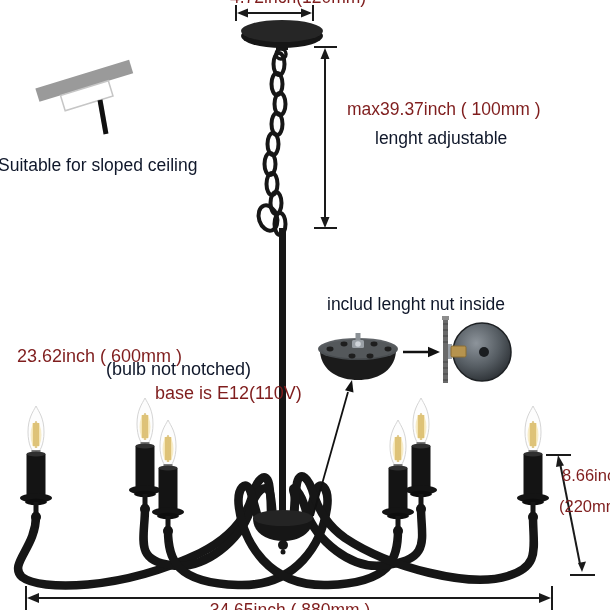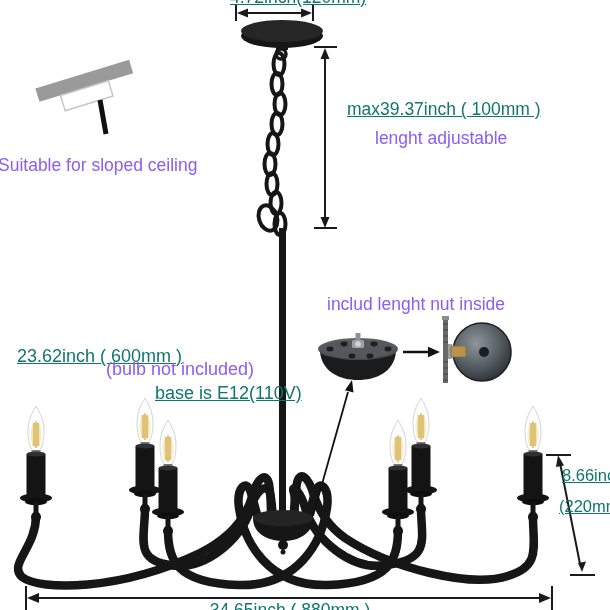--- a/index.html
+++ b/index.html
@@ -2,22 +2,22 @@
 <html><head>
 <meta charset="utf-8">
 <style>
   html,body{margin:0;padding:0;background:#fff;}
   #stage{
     position:relative;width:610px;height:610px;background:#ffffff;
     overflow:hidden;font-family:"Liberation Sans",sans-serif;
   }
   #art{position:absolute;left:0;top:0;}
   .lbl{position:absolute;white-space:nowrap;line-height:1.15;}
-  .ink{color:#0f766e;text-decoration:underline;}
-  .red{color:#8b5cf6;}
+  .ink{color:#7f1d1d;}
+  .red{color:#0f172a;}
   .fs17{font-size:17.5px;}
   .fs18{font-size:18px;}
   .fs16{font-size:16.5px;}
   .ctr{text-align:center;}
 </style>
 </head>
 <body>
 
 <div id="stage">
 
@@ -177,21 +177,21 @@
   <div class="lbl ink fs17" style="left:347px;top:99px;">max39.37inch ( 100mm )</div>
 
   <div class="lbl red fs17" style="left:375px;top:128px;">lenght adjustable</div>
 
   <div class="lbl red fs17" style="left:-2px;top:155px;">Suitable for sloped ceiling</div>
 
   <div class="lbl red fs17" style="left:327px;top:294px;">includ lenght nut inside</div>
 
   <div class="lbl ink fs18" style="left:17px;top:346px;">23.62inch ( 600mm )</div>
 
-  <div class="lbl red fs18" style="left:106px;top:359px;">(bulb not included)</div>
+  <div class="lbl red fs18" style="left:106px;top:359px;">(bulb not notched)</div>
 
   <div class="lbl ink fs18" style="left:155px;top:383px;">base is E12(110V)</div>
 
   <div class="lbl ink fs16" style="left:562px;top:466px;">8.66inch</div>
 
   <div class="lbl ink fs16" style="left:559px;top:497px;">(220mm)</div>
 
   <div class="lbl ink fs17 ctr" style="left:200px;top:600px;width:180px;">34.65inch ( 880mm )</div>
 </div>
 

